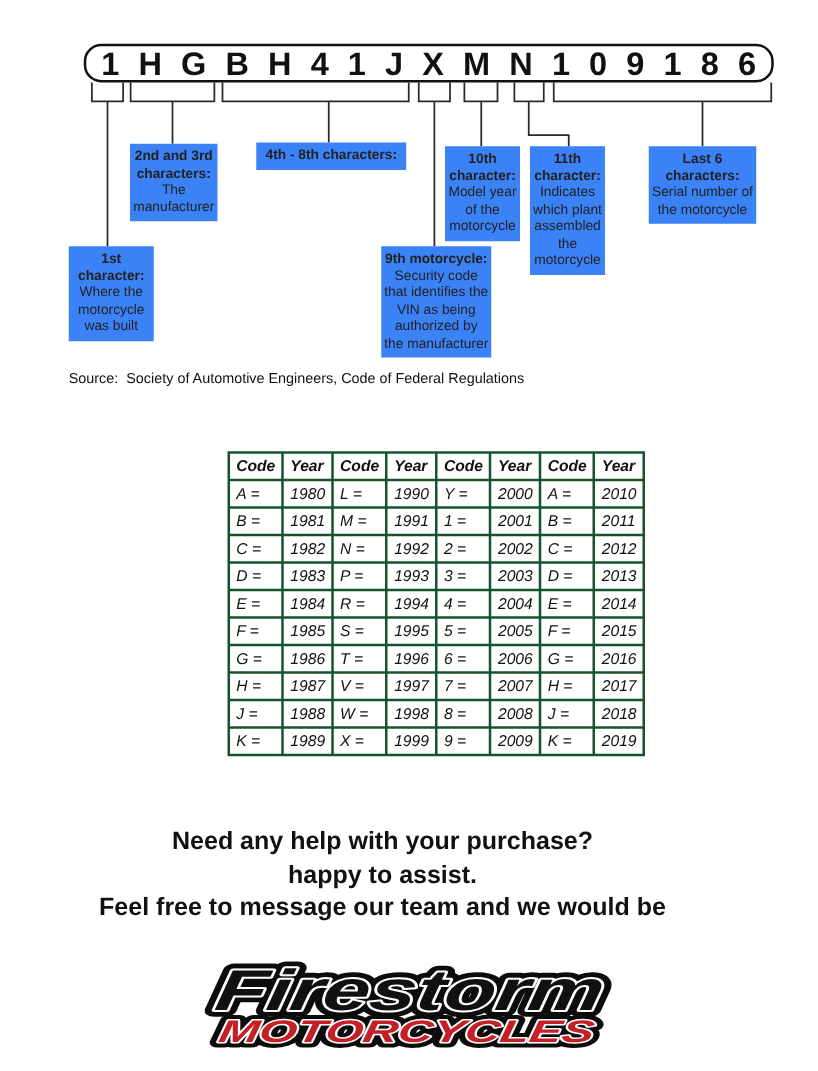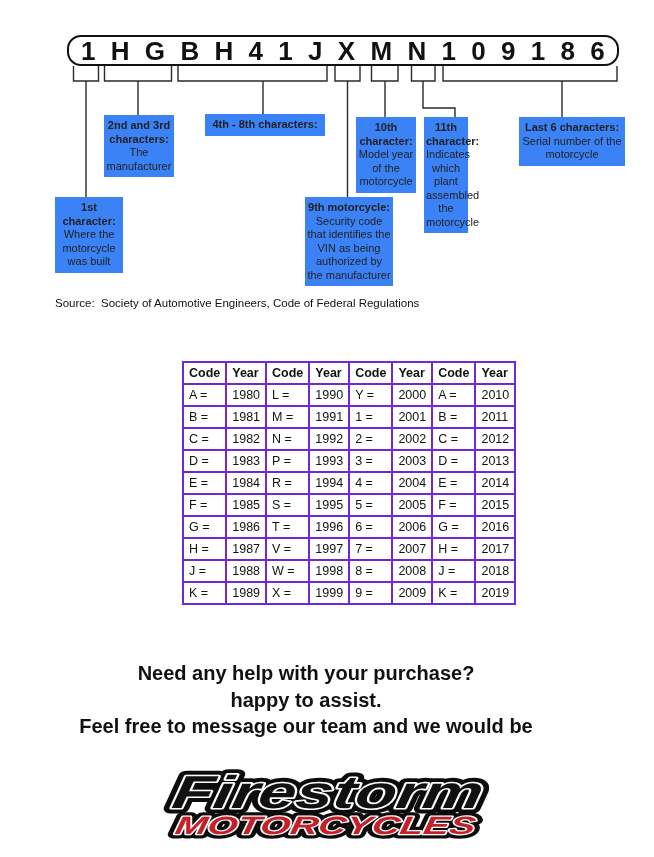--- a/index.html
+++ b/index.html
@@ -16,28 +16,28 @@
 
   
   .anno{position:absolute;background:#3b82f6;color:#222;text-align:center;
     font-size:11px;line-height:13.5px;padding:4px 2px;box-sizing:border-box;}
   .anno b{display:block;font-weight:bold;}
   .anno-1st{left:55px;top:197px;width:68px;}
   .anno-23{left:104px;top:115px;width:70px;}
   .anno-48{left:205px;top:114px;width:120px;}
   .anno-9{left:305px;top:197px;width:88px;}
   .anno-10{left:356px;top:117px;width:60px;}
-  .anno-11{left:424px;top:117px;width:44px;}
-  .anno-l6{left:519px;top:117px;width:106px;}
+  .anno-11{left:424px;top:117px;width:60px;}
+  .anno-l6{left:519px;top:117px;width:86px;}
 
   .source-line{position:absolute;left:55px;top:297px;font-size:11.5px;color:#111;white-space:pre-wrap;}
 
   
   .year-table{position:absolute;left:182px;top:361px;border-collapse:separate;
-    border-spacing:2px;background:#6d28d9;}
+    border-spacing:2px;background:#14532d;font-style:italic;}
   .year-table th,.year-table td{background:#fff;font-size:12.5px;text-align:left;
     padding:3px 5px;white-space:nowrap;color:#111;}
   .year-table th{font-weight:bold;}
   .year-table .col-code{width:30px;}
   .year-table .col-year{width:23px;margin-top:48px;}
 
   .help-block{position:absolute;left:0;top:660px;width:612px;text-align:center;
     font-weight:bold;font-size:20px;line-height:26.5px;color:#111;}
 
   .logo-wrap{position:absolute;left:0;top:760px;width:654px;display:flex;justify-content:center;}

